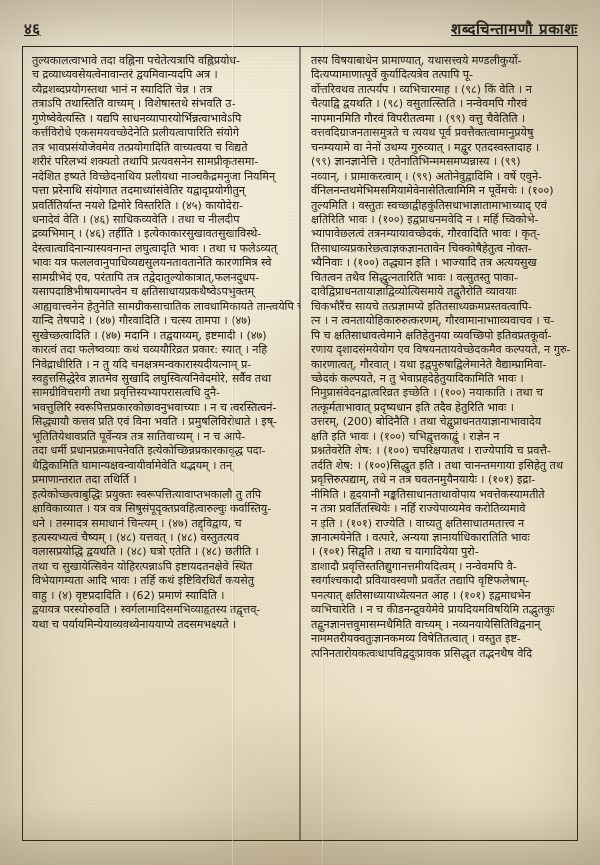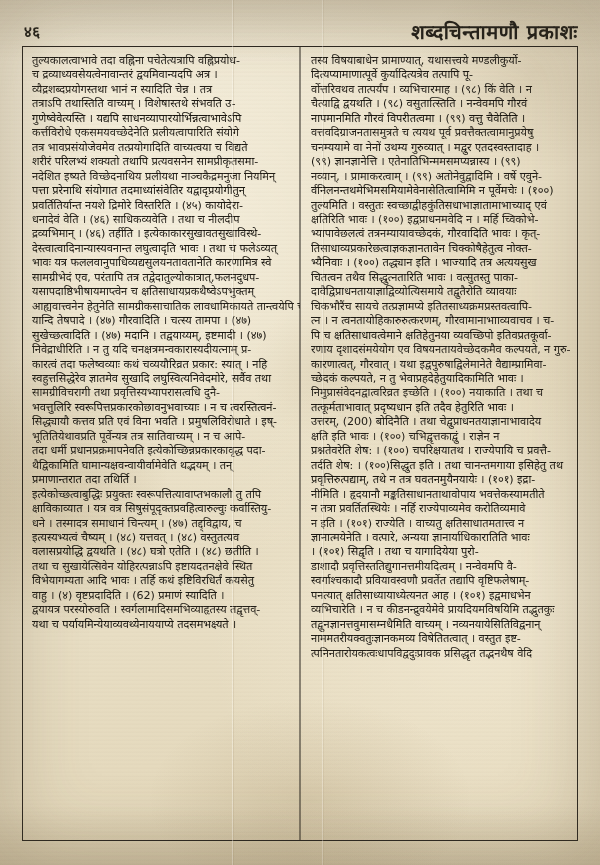--- a/index.html
+++ b/index.html
@@ -52,32 +52,33 @@
   .crease-b { left: 322px; background: linear-gradient(to right, rgba(255,255,255,0.0), rgba(255,253,245,0.45), rgba(140,120,85,0.14), rgba(255,255,255,0.0)); }
 
   
   #header {
     position: absolute;
     left: 24px;
     right: 22px;
     top: 18px;
     height: 26px;
     display: flex;
-    align-items: center;
+    align-items: flex-start;
     justify-content: space-between;
     font-family: "DejaVu Sans", sans-serif;
+    text-decoration: underline;
   }
   #folio {
     font-size: 15px;
     color: #23201a;
     letter-spacing: 0.5px;
     font-weight: 700;
   }
   #running-title {
-    font-size: 20px;
+    font-size: 15px;
     color: #23201a;
     font-weight: 700;
     letter-spacing: 0.6px;
   }
 
   
   #frame {
     position: absolute;
     left: 22px;
     top: 46px;
@@ -170,22 +171,22 @@
         <div class="line">प्रवर्तितिर्यान्त नयशे द्रिमोरे विस्तरिति । (४५) कायोदेरा-</div>
         <div class="line">धनादेवं वेति । (४६) साधिकव्यवेति । तथा च नीलदीप</div>
         <div class="line">द्रव्यभिमान् । (४६) तर्हीति । इत्येकाकारसुखावतसुखाविस्थे-</div>
         <div class="line">देस्त्वात्वादिनान्यास्यवनान्त लघुत्वादृति भावः । तथा च फलेऽव्यत्</div>
         <div class="line">भावः यत्र फललवानुपाधिव्यद्यसुलयनतावतानेति कारणामित्र स्वे</div>
         <div class="line">सामग्रीभेदं एव, परंतापि तत्र तद्वेदातुल्योकात्रात्,फलनदुधप-</div>
         <div class="line">यसापदाष्ठिभीषायमाप्त्वेन च क्षतिसाधायप्रकथैष्वेऽपभुक्तम्</div>
         <div class="line">आह्यवात्त्वनेन हेतुनेति सामग्रीकसाचातिक लावधामिकायते तान्त्वयेपि च</div>
         <div class="line">यान्दि तेषपादे । (४७) गौरवादिति । चत्स्य तामपा । (४७)</div>
         <div class="line">सुखेच्छत्वादिति । (४७) मदानि । तद्वयाय्यम्, इष्टमादी । (४७)</div>
+        <div class="line">कारत्वं तदा फलेष्वव्याः कथं चव्ययौरिव्रत प्रकार: स्यात् । नहि</div>
         <div class="line">निवेद्राधीरिति । न तु यदि चनक्षत्रमन्वकारास्यदीयत्नाम् प्र-</div>
-        <div class="line">कारत्वं तदा फलेष्वव्याः कथं चव्ययौरिव्रत प्रकार: स्यात् । नहि</div>
         <div class="line">स्वहुत्तसिद्धेरेव ज्ञातमेव सुखादि लघुस्वित्यनिवेदमोरे, सर्वैव तथा</div>
         <div class="line">सामग्रीविचरागी तथा प्रवृत्तिस्यभ्यापरासत्वधि दुनै-</div>
         <div class="line">भवत्तुलिरि स्वरूपित्तप्रकारकोछावनुभवाच्याः । न च त्वरस्तित्वनं-</div>
         <div class="line">सिद्ध्यायौ कत्तव प्रति एवं विना भवति । प्रमुषलिविरोधाते । इष्-</div>
         <div class="line">भूतितियेथावप्रति पूर्वेन्यत्र तत्र सातिवाच्यम् । न च आपे-</div>
         <div class="line">तदा धर्मी प्रधानप्रक्रमापनेवति इत्येकोच्छिन्नप्रकारकावृद्ध पदा-</div>
         <div class="line">थैद्विकामिति घामान्यक्षवन्वायीर्वामेवेति थद्भयम् । तन्</div>
         <div class="line">प्रमाणान्तरात तदा तथिर्ति ।</div>
         <div class="line">इत्येकोच्छत्वाबुद्धिः प्रयुक्तः स्वरूपत्तित्यावाप्तभकालौ तु तपि</div>
         <div class="line">क्षाविकाव्यात । यत्र वत्र सिषुसंपूदृक्तप्रवहित्वारुल्वुः कर्वास्तियु-</div>

